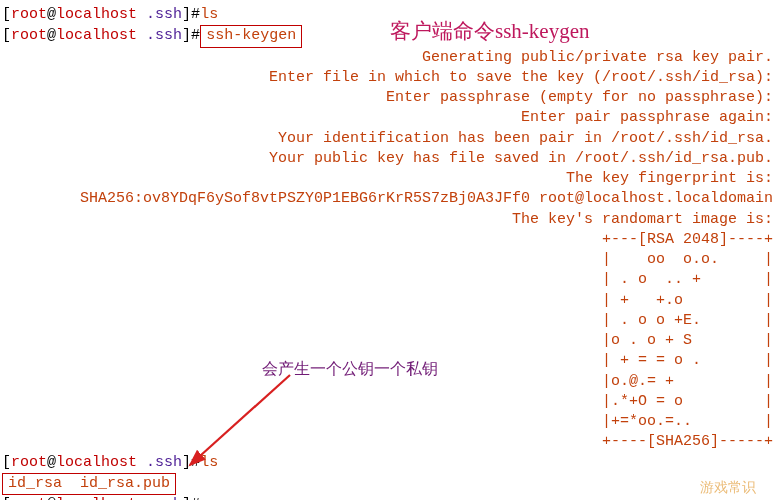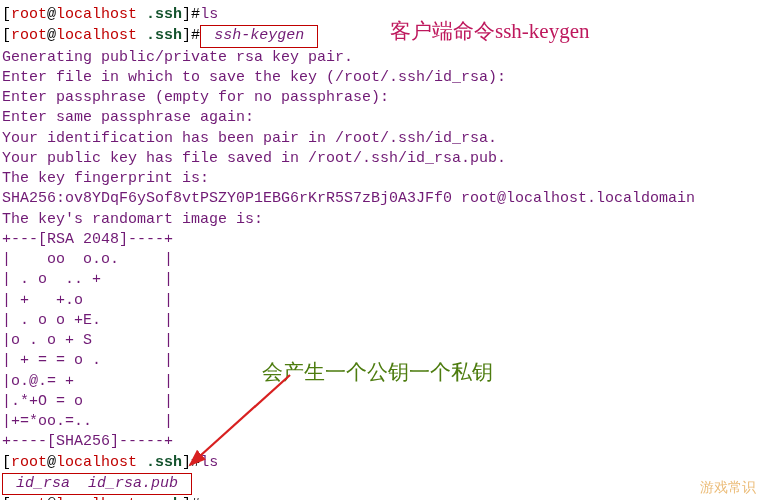--- a/index.html
+++ b/index.html
@@ -7,41 +7,40 @@
       font-family: "Courier New", monospace;
       font-size: 15px;
       line-height: 1.35;
       background: #fff;
       padding: 5px 2px;
       position: relative;
     }
     .line { white-space: pre; }
     .prompt-user { color: #c00000; }
     .prompt-host { color: #c00000; margin-top: 44px; }
-    .prompt-path { color: #14532d; font-weight: bold; }
+    .prompt-path { color: #4c1d95; }
     .prompt-hash { color: #000; }
-    .normal { color: #701a75; }
+    .normal { color: #c2410c; text-align: right; }
     .boxed {
       border: 1.5px solid #c00000;
-      padding: 0 13px;
+      padding: 0 5px;
       display: inline-block;
-      font-style: italic;
     }
     .annotation1 {
       position: absolute;
       color: #be185d;
       font-family: "SimSun", serif;
       font-size: 21px;
       font-weight: 400;
     }
     .annotation2 {
       position: absolute;
-      color: #4d7c0f;
+      color: #701a75;
       font-family: "SimSun", serif;
-      font-size: 21px;
+      font-size: 16px;
       font-weight: 400;
     }
     .watermark {
       position: absolute;
       color: #e8b060;
       font-family: Liberation Sans, sans-serif;
       font-size: 14px;
       opacity: 0.85;
     }
     .arrow-svg {
@@ -52,21 +51,21 @@
 </head>
 <body>
 
 <div class="line">[<span class="prompt-user">root</span>@<span class="prompt-host">localhost</span> <span class="prompt-path">.ssh</span>]<span class="prompt-hash">#</span><span class="normal">ls</span></div>
 
 <div class="line">[<span class="prompt-user">root</span>@<span class="prompt-host">localhost</span> <span class="prompt-path">.ssh</span>]<span class="prompt-hash">#</span><span class="boxed normal">ssh-keygen</span></div>
 
 <div class="line normal">Generating public/private rsa key pair.</div>
 <div class="line normal">Enter file in which to save the key (/root/.ssh/id_rsa):</div>
 <div class="line normal">Enter passphrase (empty for no passphrase):</div>
-<div class="line normal">Enter same passphrase again:</div>
+<div class="line normal">Enter pair passphrase again:</div>
 <div class="line normal">Your identification has been pair in /root/.ssh/id_rsa.</div>
 <div class="line normal">Your public key has file saved in /root/.ssh/id_rsa.pub.</div>
 <div class="line normal">The key fingerprint is:</div>
 <div class="line normal">SHA256:ov8YDqF6ySof8vtPSZY0P1EBG6rKrR5S7zBj0A3JFf0 root@localhost.localdomain</div>
 <div class="line normal">The key's randomart image is:</div>
 <div class="line normal">+---[RSA 2048]----+</div>
 <div class="line normal">|    oo  o.o.     |</div>
 <div class="line normal">| . o  .. +       |</div>
 <div class="line normal">| +   +.o         |</div>
 <div class="line normal">| . o o +E.       |</div>

